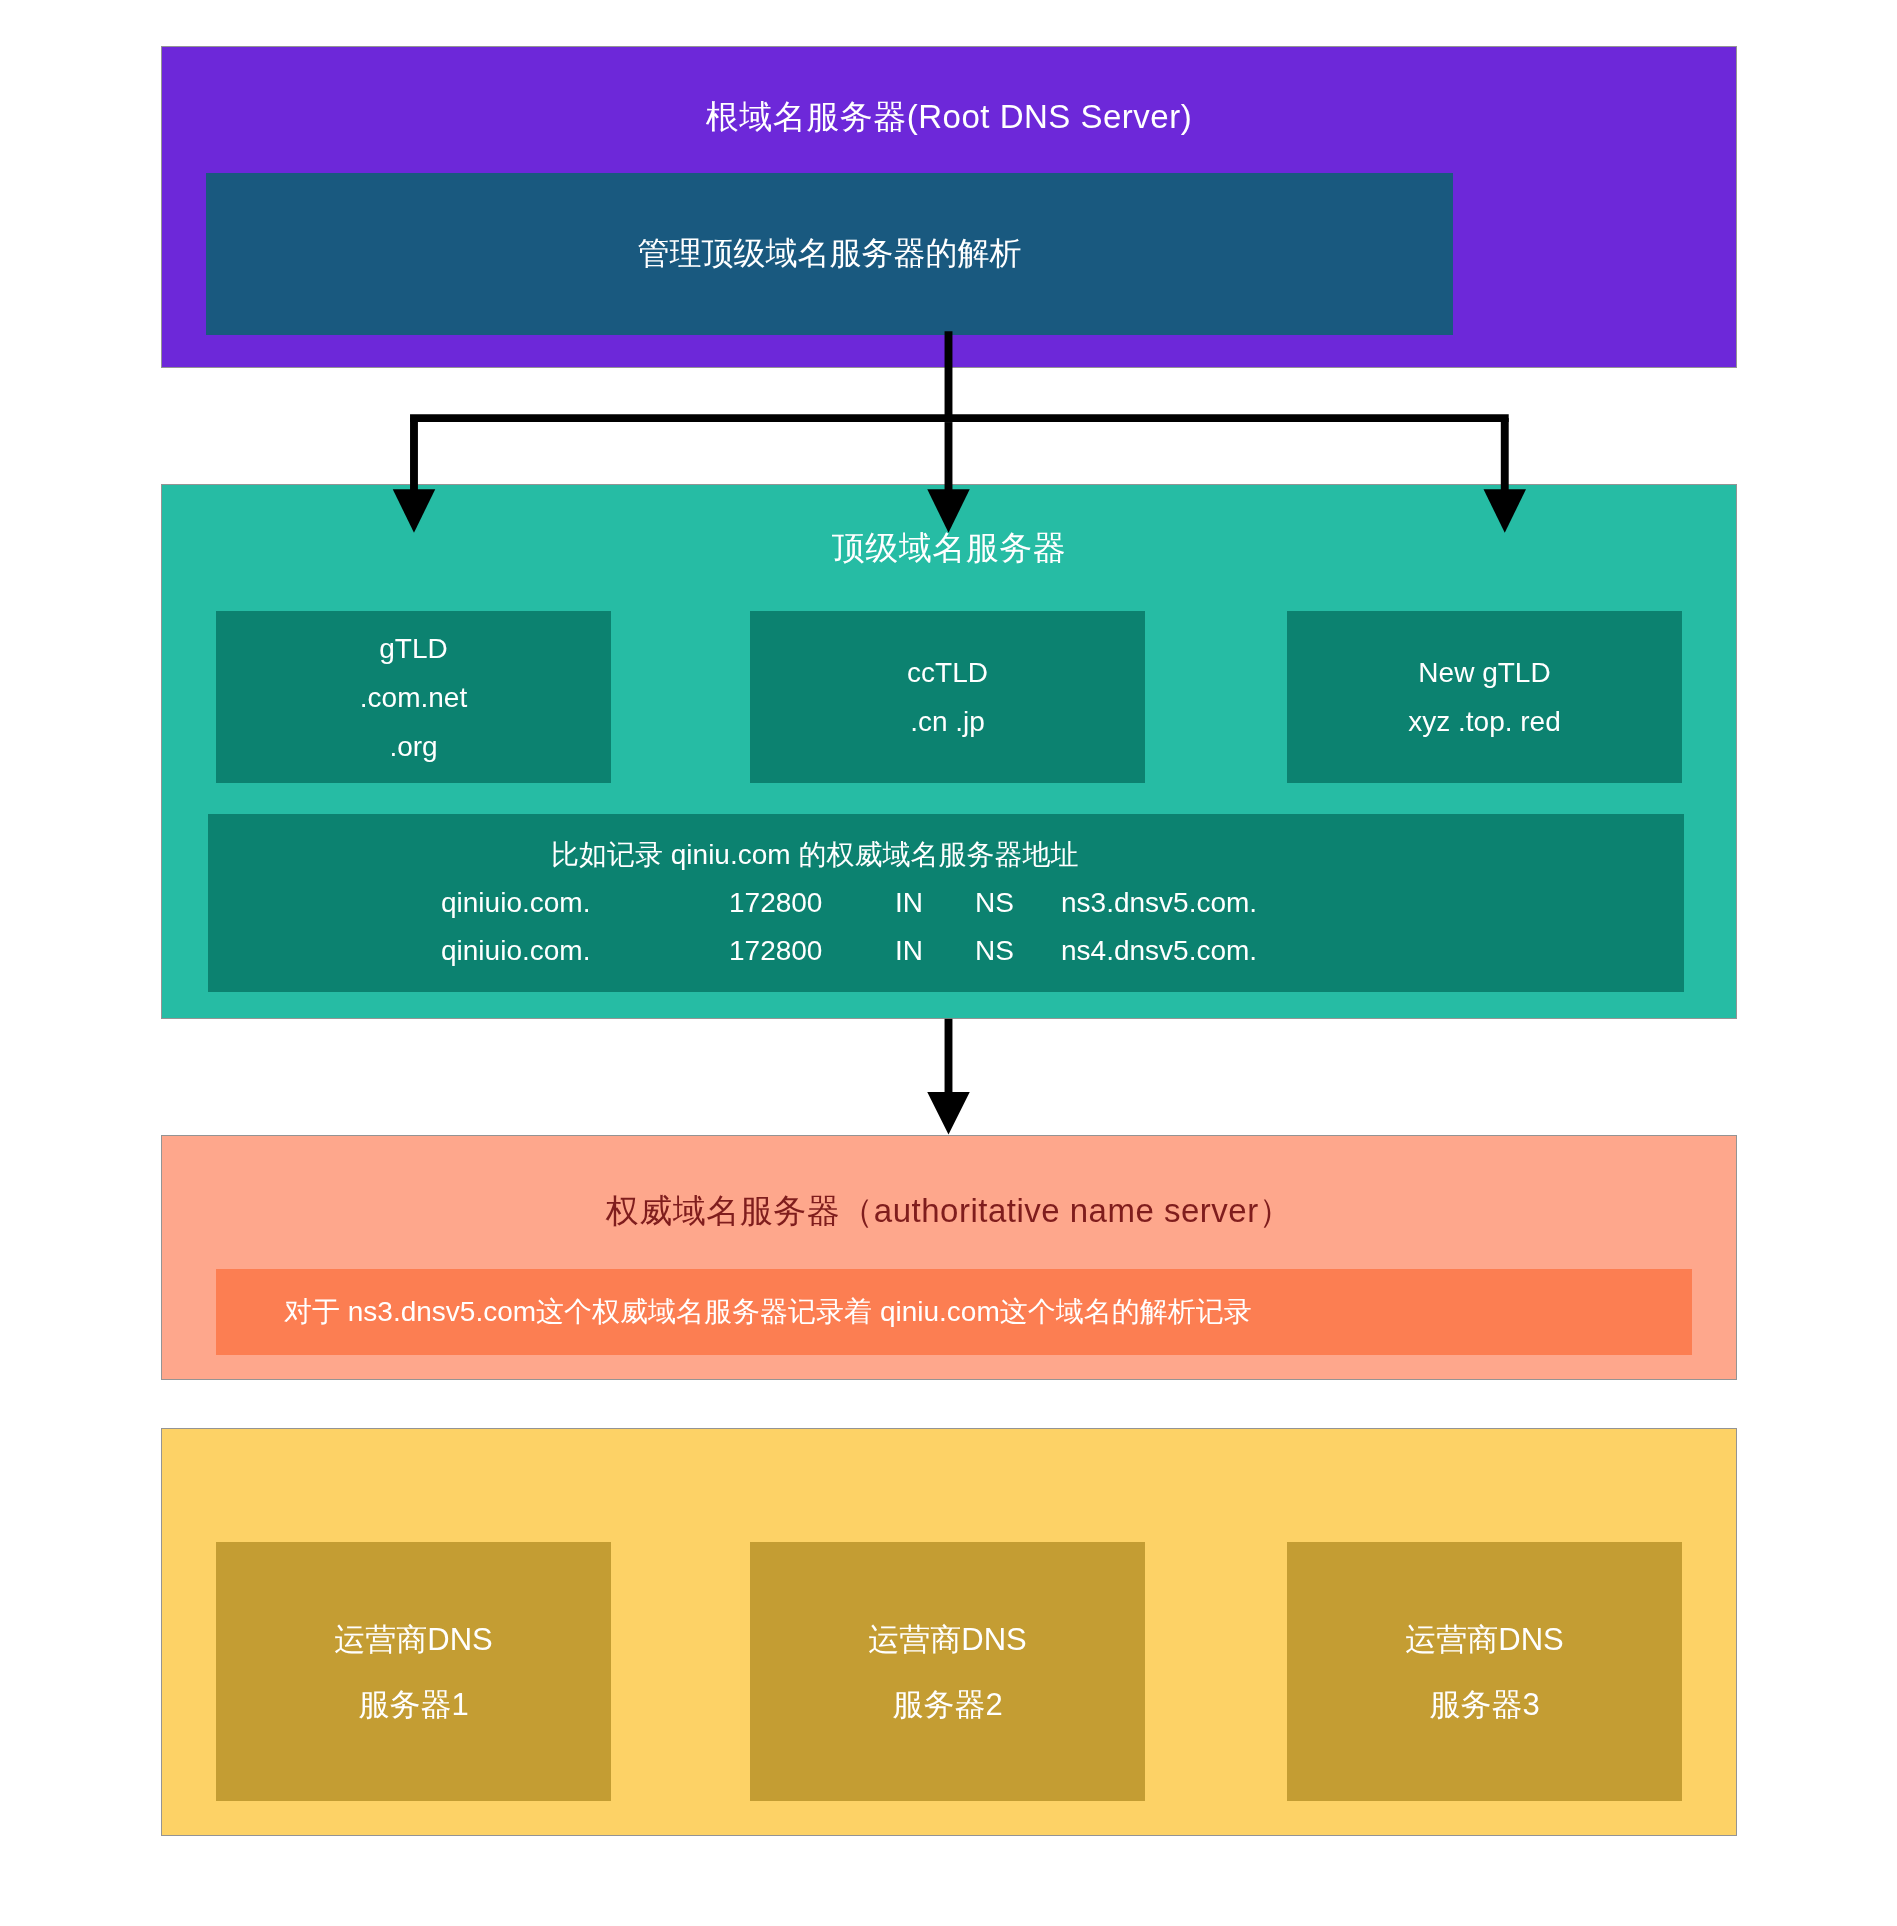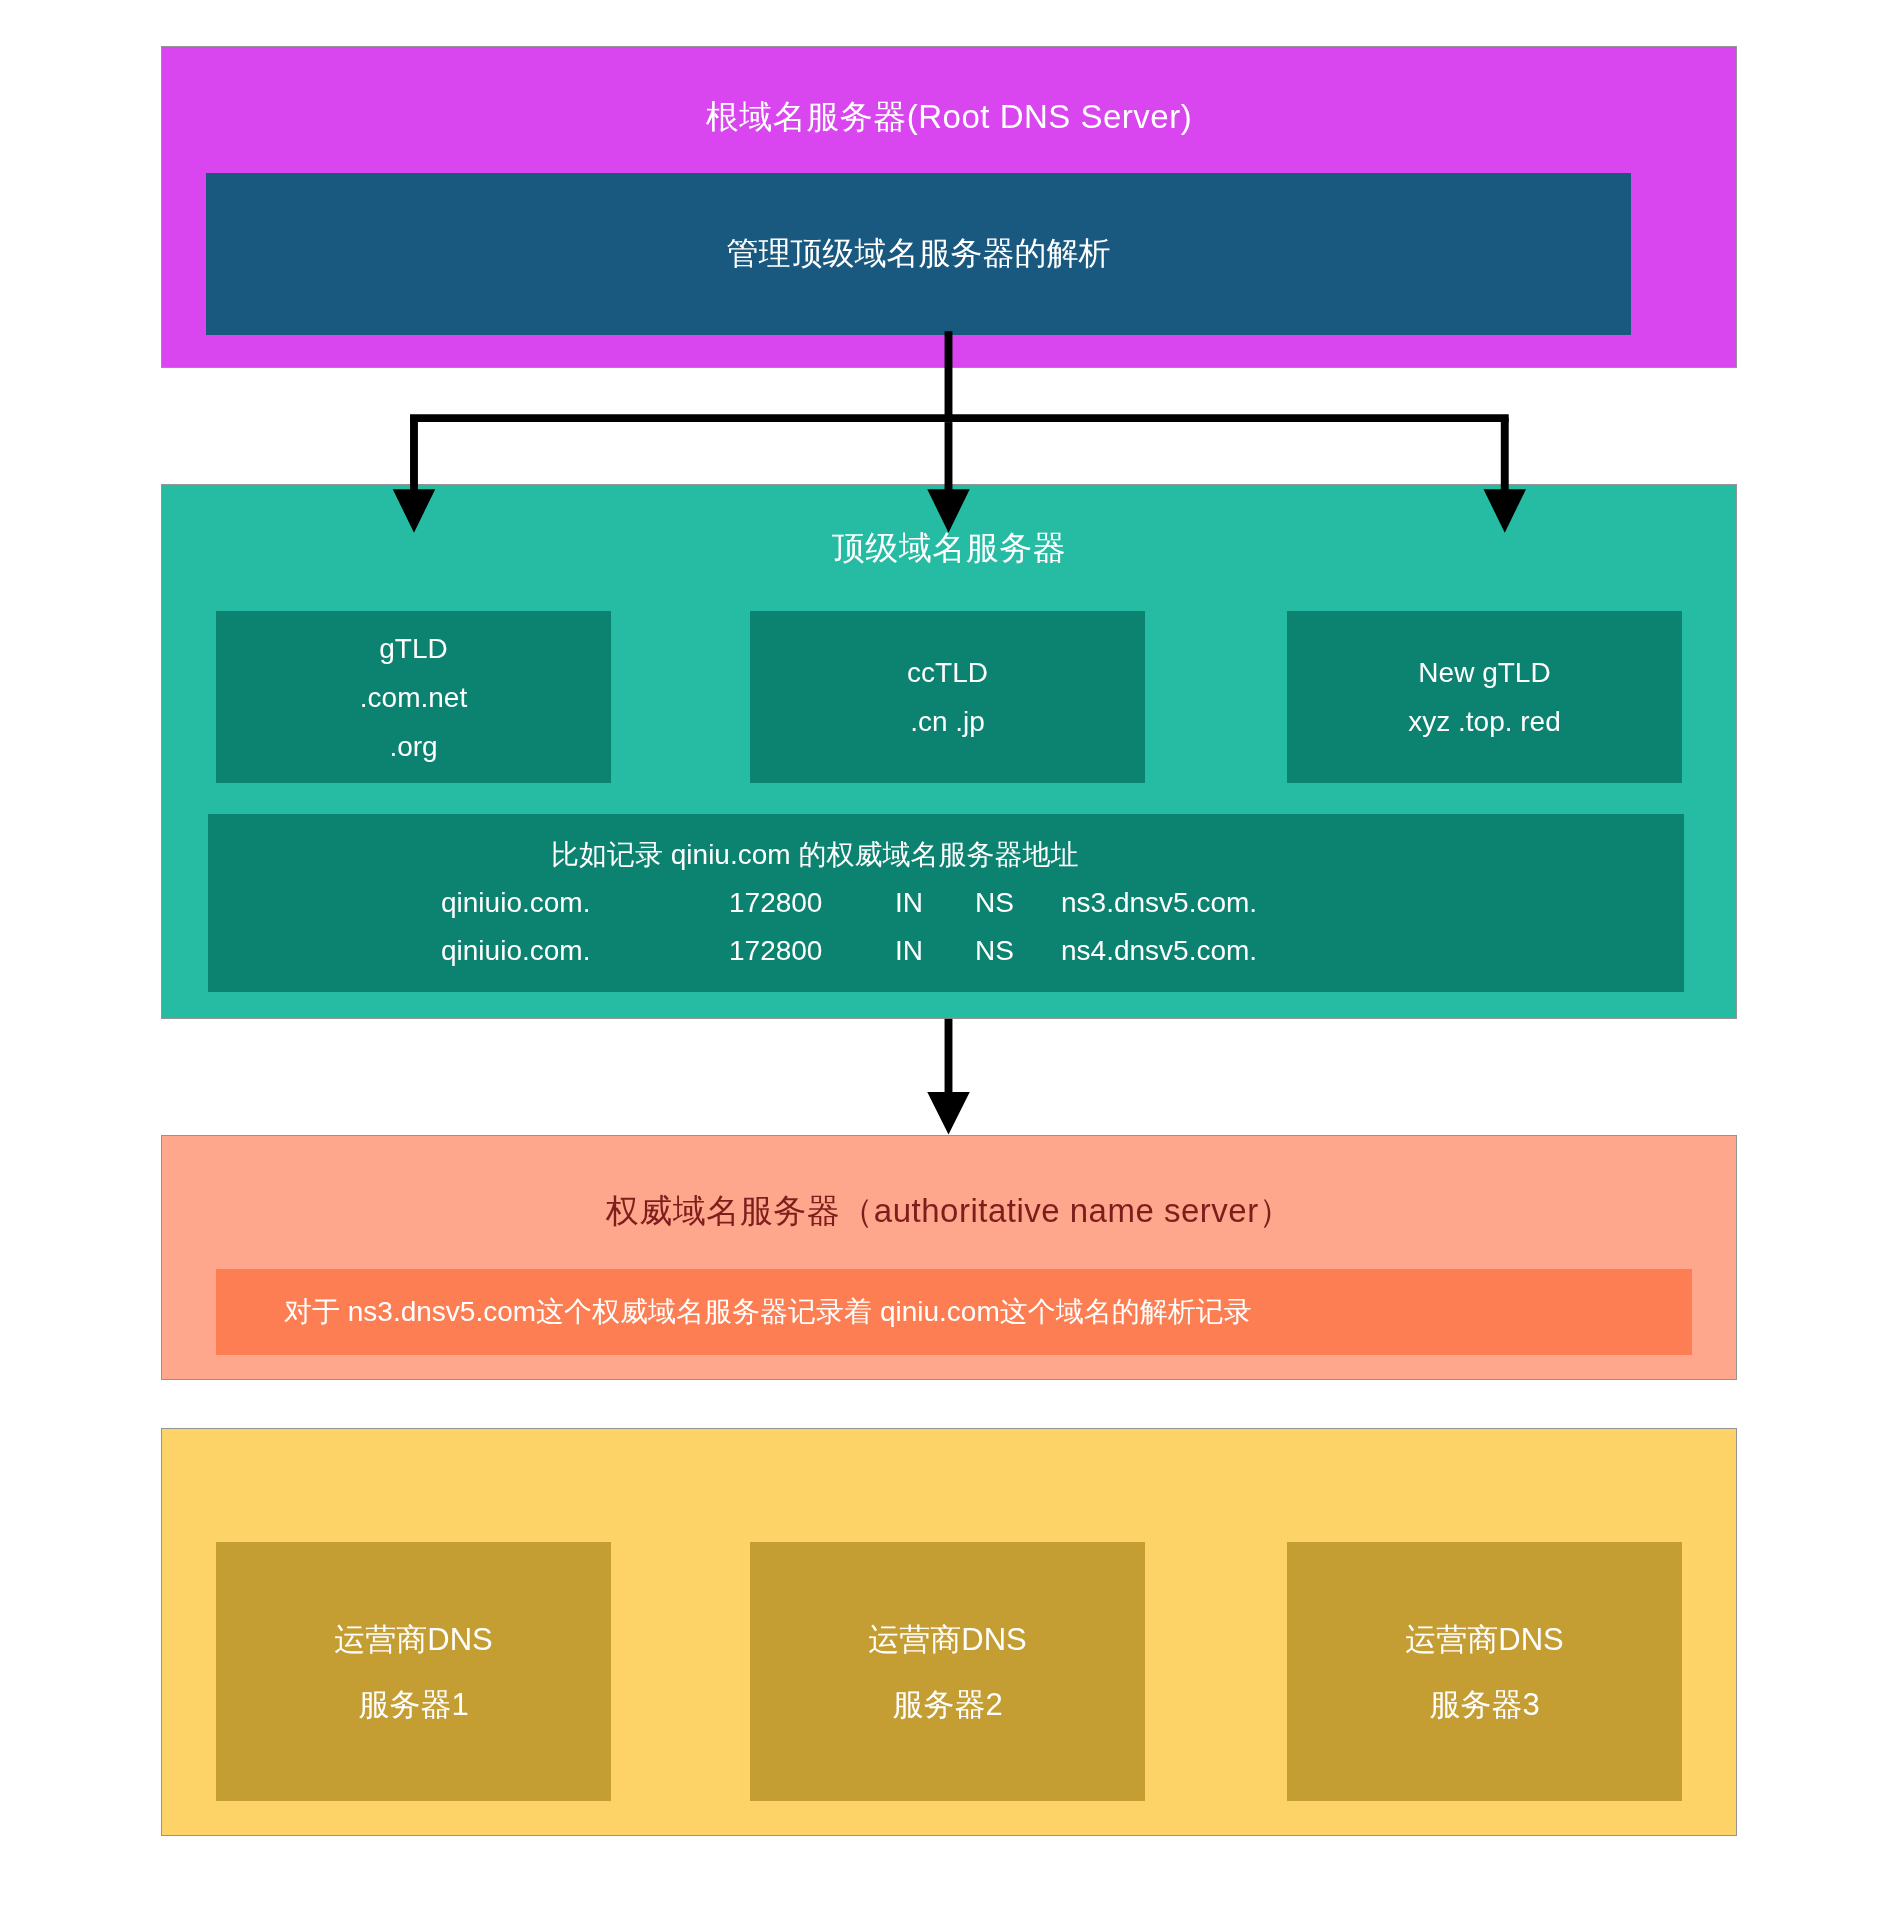--- a/index.html
+++ b/index.html
@@ -8,39 +8,39 @@
     background: #ffffff;
     font-family: "Liberation Sans", "DejaVu Sans", sans-serif;
     font-weight: 500;
   }
   .canvas { position: relative; width: 1897px; height: 1926px; overflow: hidden; }
 
   .section {
     position: absolute; left: 161px; width: 1576px;
     border: 1.5px solid #949494; box-sizing: border-box;
   }
-  .sec-root  { top: 46px;   height: 322px;  background: #d946ef; }
+  .sec-root  { top: 46px;   height: 322px;  background: #6d28d9; }
   .sec-tld   { top: 484px;  height: 535px; background: #26BCA4; }
   .sec-auth  { top: 1135px; height: 245px;  background: #FEA78C; }
   .sec-local { top: 1428px; height: 408px;  background: #FDD266; }
 
   .sec-title {
     position: absolute; left: 0; width: 100%;
     text-align: center; font-size: 33px; line-height: 35px;
     letter-spacing: 0.5px; white-space: pre;
   }
   .t-light { color: #ffffff; }
   .t-dark  { color: #7f1d1d; }
 
   .inner {
     position: absolute; box-sizing: border-box;
     display: flex; align-items: center; justify-content: center;
   }
   .root-detail {
-    left: 44px; top: 126px; width: 1425px; height: 162px;
+    left: 44px; top: 126px; width: 1247px; height: 162px;
     background: #19597F; color: #ffffff; font-size: 32px;
   }
 
   .tld-box {
     top: 126px; height: 172px; width: 395px;
     background: #0C8270; color: #ffffff; font-size: 28px;
     text-align: center; flex-direction: column;
   }
   .tld-box span { display: block; line-height: 49px; }
   .tld-box-1 { left: 54px; }

